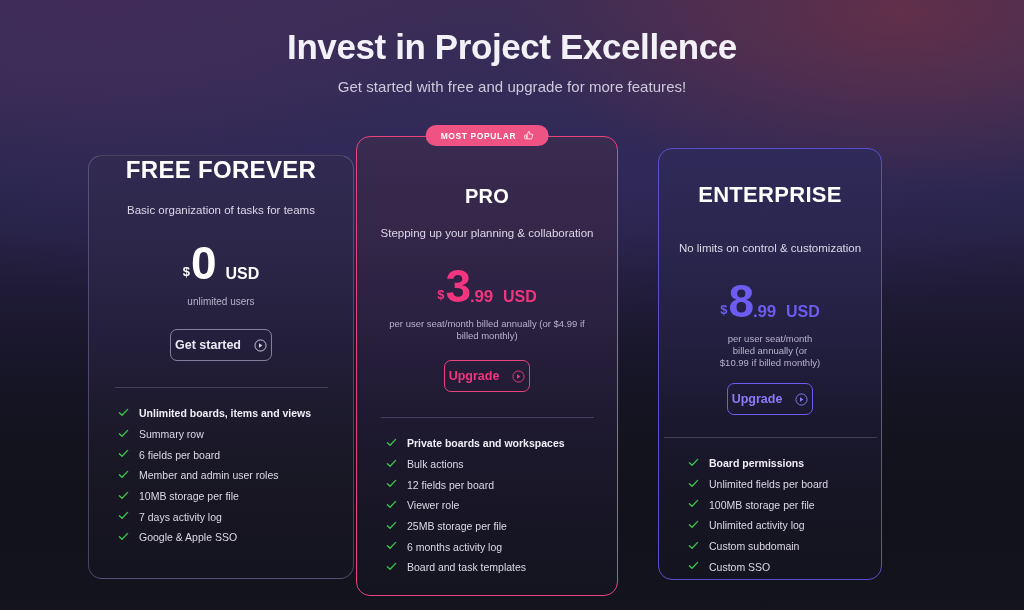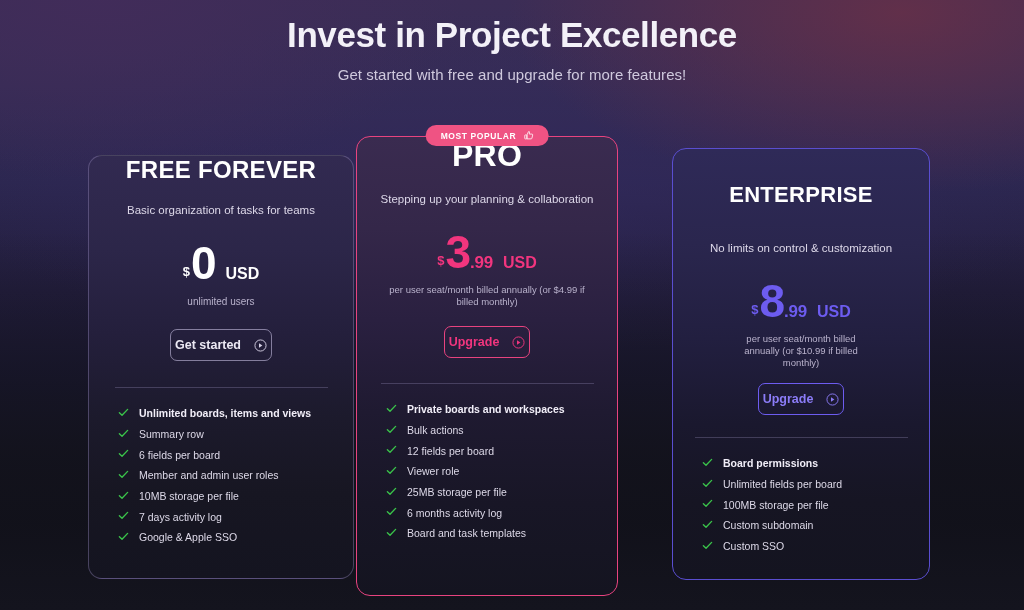--- a/index.html
+++ b/index.html
@@ -28,21 +28,21 @@
   }
   #bg-veil {
     position: absolute;
     inset: 0;
     background: linear-gradient(180deg, rgba(20,20,32,0) 38%, rgba(18,18,28,0.55) 66%, rgba(17,17,26,0.92) 86%, #14141e 100%);
   }
 
   
   .header {
     position: absolute;
-    top: 0; left: 0; right: 0;
+    top: 12px; left: 0; right: 0;
     text-align: center;
     padding-top: 13px;
   }
   .page-title {
     font-size: 35px;
     font-weight: bold;
     color: #f3f1f8;
     letter-spacing: -0.4px;
     line-height: 44px;
   }
@@ -90,23 +90,23 @@
     left: 356px;
     top: 0px;
     width: 262px;
     height: 460px;
     border: 1px solid #e8437f;
     background:
       linear-gradient(180deg, #3a2b50 0%, #342749 20%, #2a2040 40%, #1f1a31 60%, #181626 80%, #141420 100%);
   }
   
   .card.enterprise {
-    left: 672px;
+    left: 658px;
     top: 12px;
-    width: 258px;
+    width: 224px;
     height: 432px;
     border: 1px solid #5a4ed0;
     background:
       linear-gradient(180deg, #2f2a58 0%, #2a264e 22%, #221f40 44%, #1a182e 64%, #161523 82%, #141420 100%);
   }
 
   
   .badge {
     position: absolute;
     top: -12px;
@@ -136,21 +136,21 @@
     align-items: center;
     text-align: center;
   }
 
   .plan-name {
     font-weight: bold;
     color: #ffffff;
     letter-spacing: 0.3px;
   }
   .free .plan-name { font-size: 24px; }
-  .pro  .plan-name { font-size: 32px; }
+  .pro  .plan-name { font-size: 20px; margin-top: 48px; }
   .enterprise .plan-name { font-size: 22px; margin-top: 33px; }
 
   .plan-tagline {
     font-size: 11.5px;
     color: #ddd8e9;
     line-height: 15px;
     padding: 0 14px;
   }
   .free .plan-tagline { margin-top: 19px; }
   .pro  .plan-tagline { margin-top: 18px; }
@@ -499,20 +499,28 @@
               </svg>
           </span>
           <span>100MB storage per file</span>
         </li>
         <li class="feature">
           <span class="check">
             <svg width="11" height="11" viewBox="0 0 12 12">
                 <path d="M1.5 6.2 L4.4 9 L10.5 2.6" fill="none" stroke="#3ac34a" stroke-width="1.5" stroke-linecap="round" stroke-linejoin="round"></path>
               </svg>
           </span>
+          <span>Unlimited activity log</span>
+        </li>
+        <li class="feature">
+          <span class="check">
+            <svg width="11" height="11" viewBox="0 0 12 12">
+                <path d="M1.5 6.2 L4.4 9 L10.5 2.6" fill="none" stroke="#3ac34a" stroke-width="1.5" stroke-linecap="round" stroke-linejoin="round"></path>
+              </svg>
+          </span>
           <span>Custom subdomain</span>
         </li>
         <li class="feature">
           <span class="check">
             <svg width="11" height="11" viewBox="0 0 12 12">
                 <path d="M1.5 6.2 L4.4 9 L10.5 2.6" fill="none" stroke="#3ac34a" stroke-width="1.5" stroke-linecap="round" stroke-linejoin="round"></path>
               </svg>
           </span>
           <span>Custom SSO</span>
         </li>

